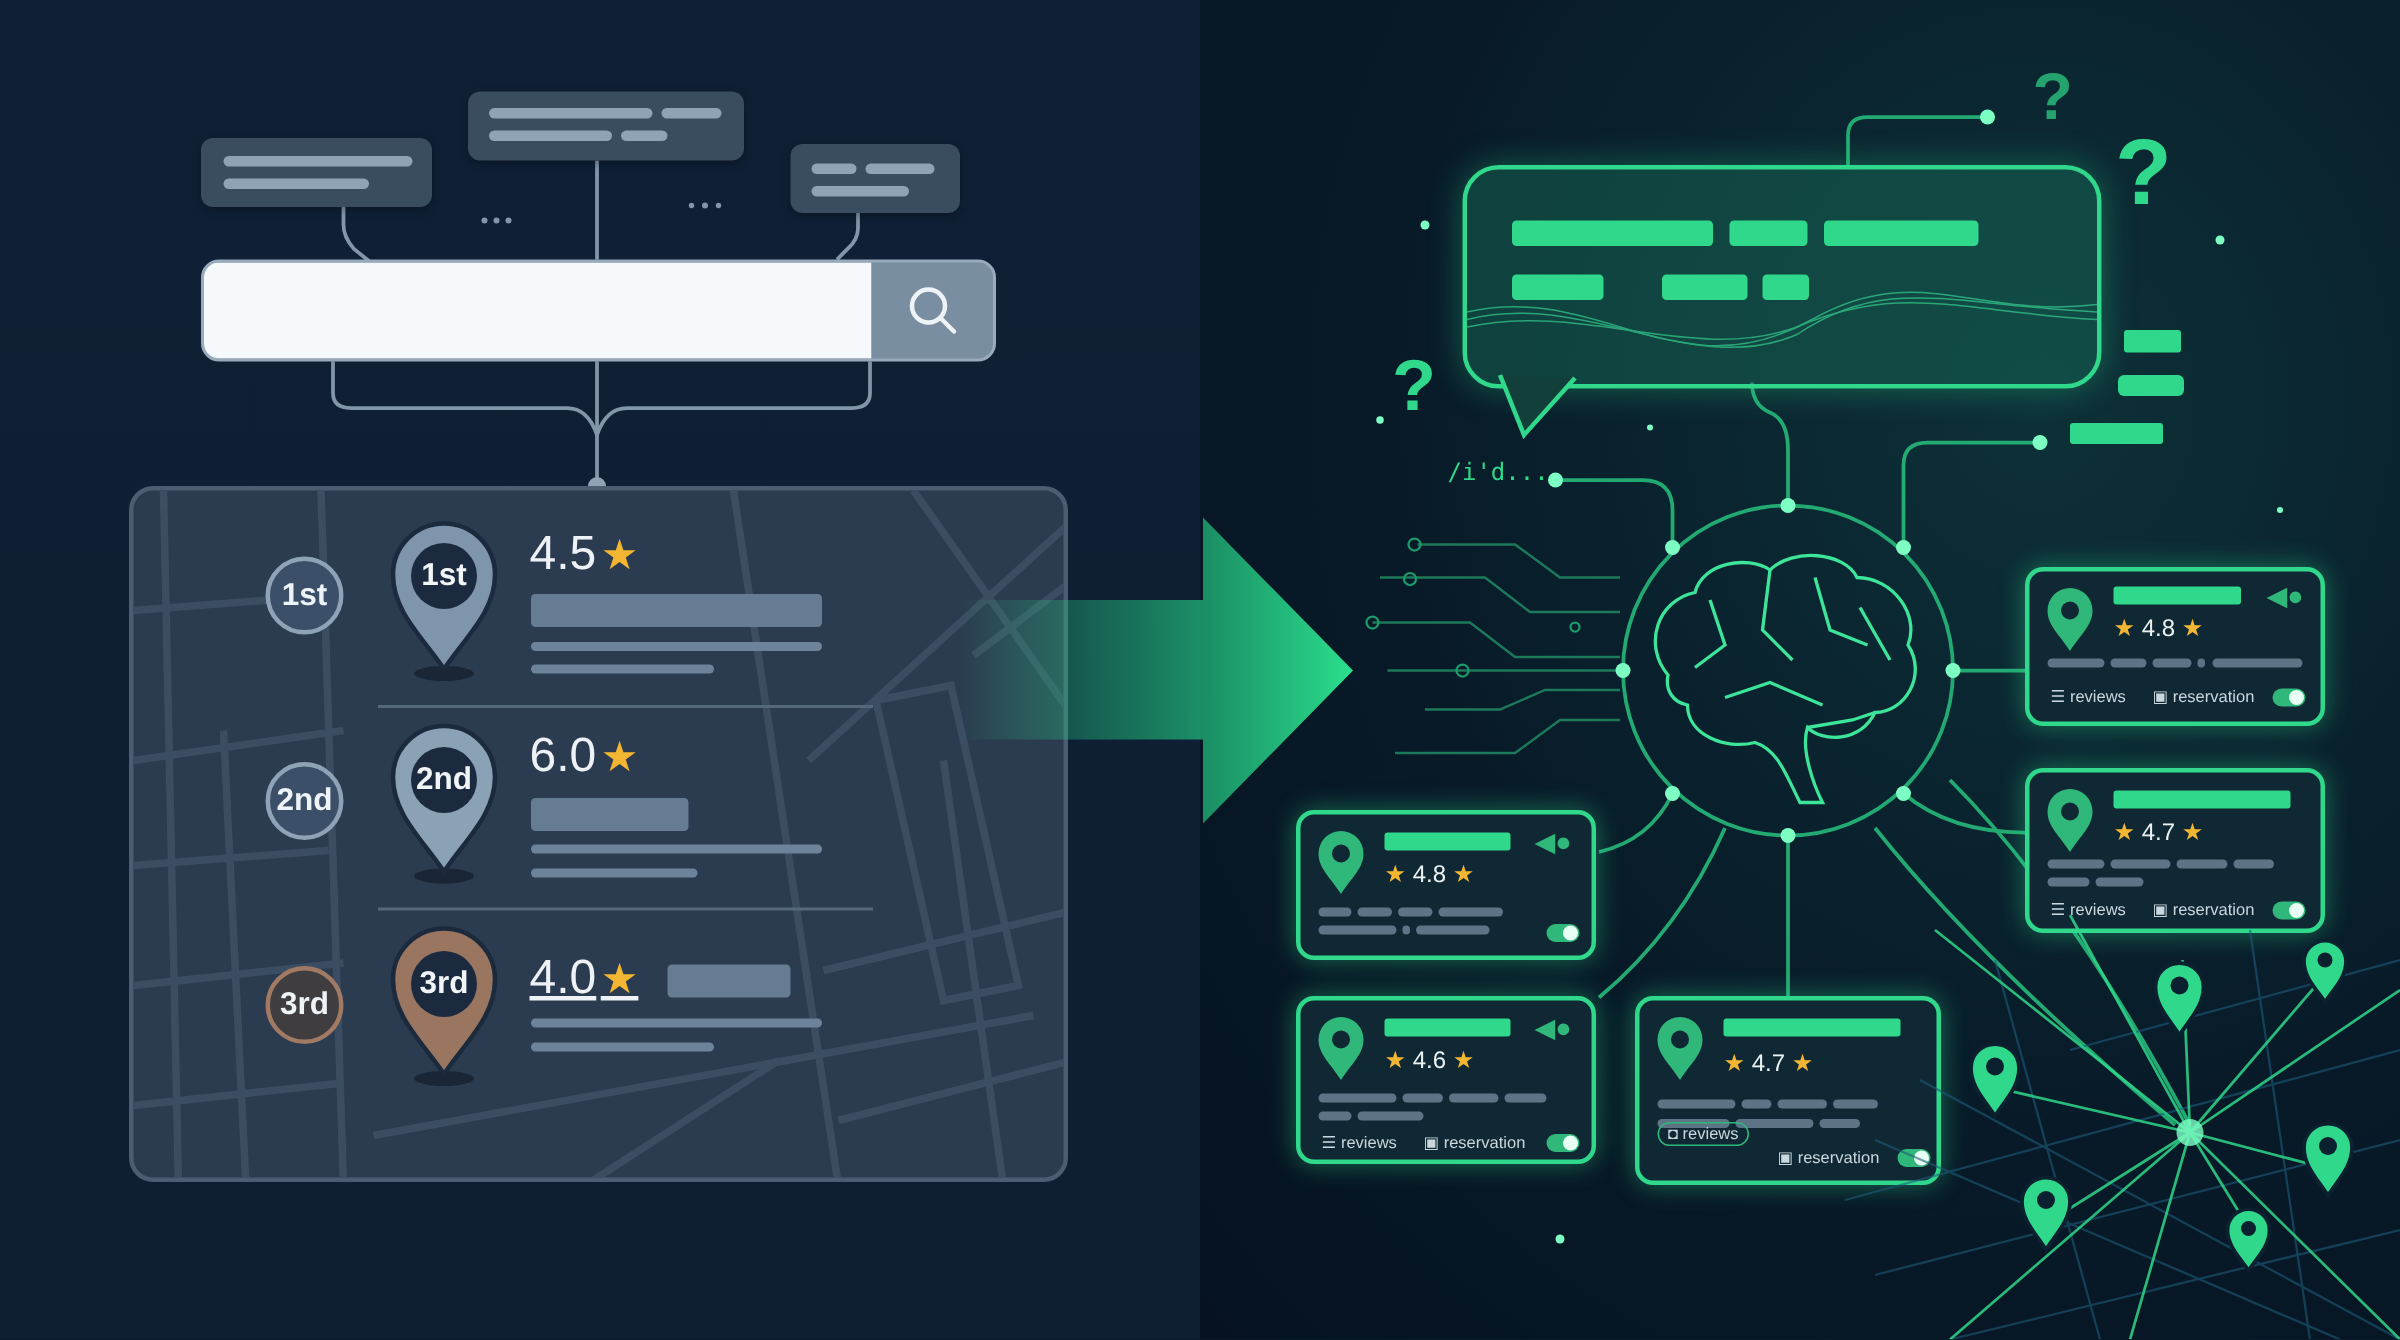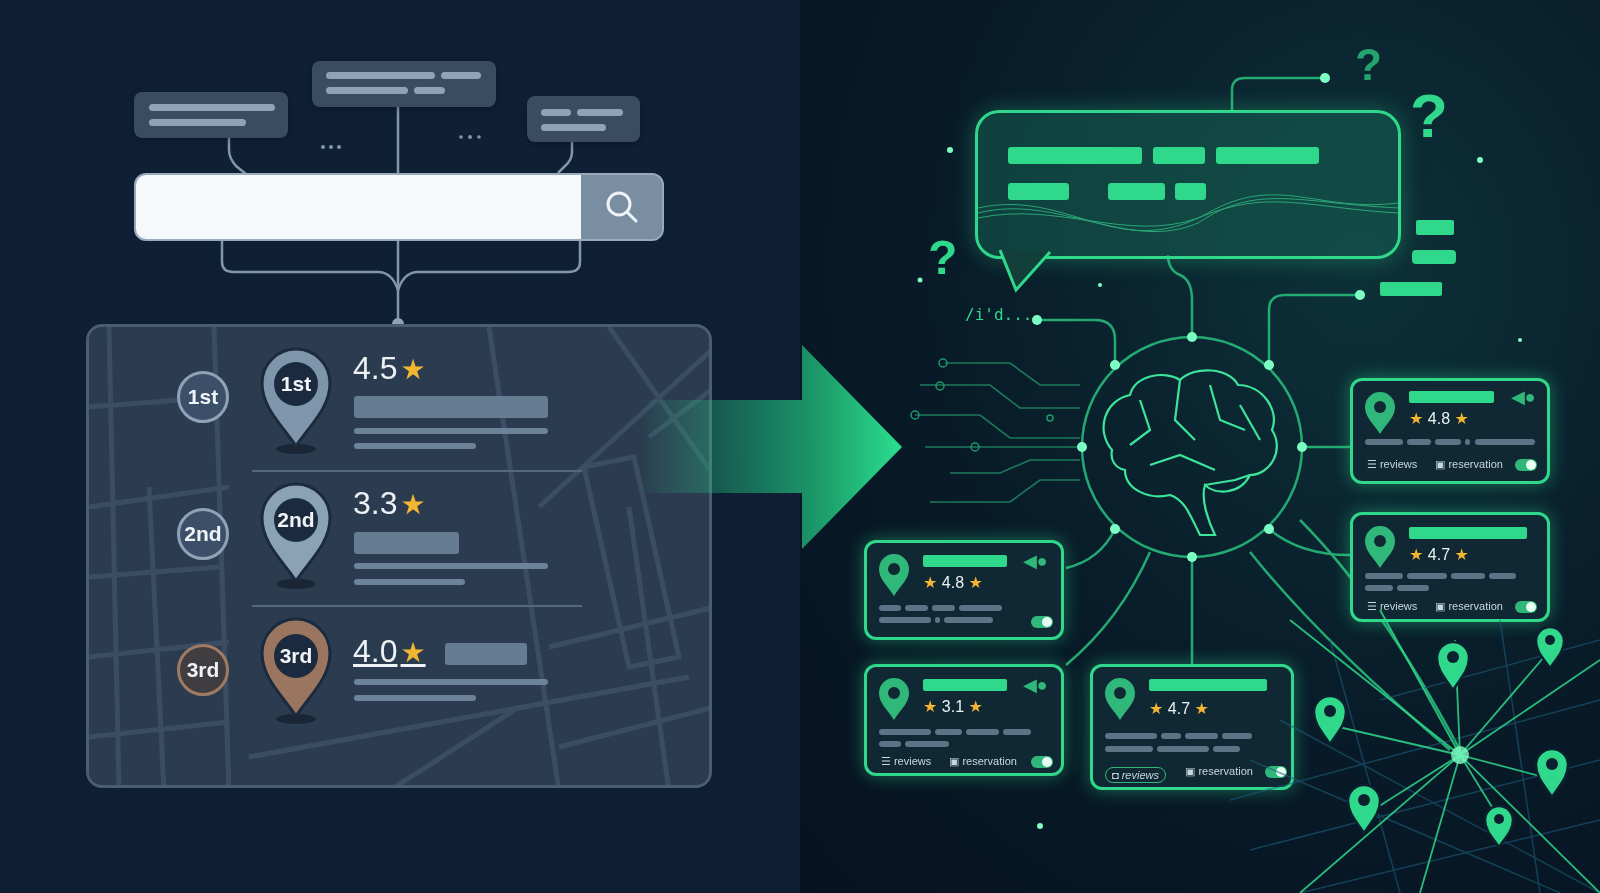--- a/index.html
+++ b/index.html
@@ -140,21 +140,21 @@
 <div class="pin-label" style="left:266px;top:372px;">1st</div>
 <div class="pin-label" style="left:266px;top:508px;">2nd</div>
 <div class="pin-label" style="left:266px;top:644px;">3rd</div>
 
 <div class="rating" style="left:353px;top:350px;"><span>4.5</span><span class="star">★</span></div>
 <div class="gbar" style="left:354px;top:396px;width:194px;height:22px;"></div>
 <div class="gline" style="left:354px;top:428px;width:194px;"></div>
 <div class="gline" style="left:354px;top:443px;width:122px;"></div>
 <div class="divider" style="left:252px;top:470px;width:330px;"></div>
 
-<div class="rating" style="left:353px;top:485px;"><span>3.3</span><span class="star">★</span></div>
+<div class="rating" style="left:353px;top:485px;"><span>6.0</span><span class="star">★</span></div>
 <div class="gbar" style="left:354px;top:532px;width:105px;height:22px;"></div>
 <div class="gline" style="left:354px;top:563px;width:194px;"></div>
 <div class="gline" style="left:354px;top:579px;width:111px;"></div>
 <div class="divider" style="left:252px;top:605px;width:330px;"></div>
 
 <div class="rating" style="left:353px;top:633px;text-decoration:underline;"><span>4.0</span><span class="star">★</span></div>
 <div class="gbar" style="left:445px;top:643px;width:82px;height:22px;"></div>
 <div class="gline" style="left:354px;top:679px;width:194px;"></div>
 <div class="gline" style="left:354px;top:695px;width:122px;"></div>
 
@@ -313,21 +313,21 @@
   <div class="toggle" style="left:164px;top:73px;"></div>
 </div>
 
 <div class="card" style="left:864px;top:664px;width:200px;height:112px;">
   <svg width="40" height="50" style="left:10px;top:8px;">
       <path d="M17 45 C10 34 2 28 2 18 A15 15 0 0 1 32 18 C32 28 24 34 17 45 Z" fill="#2fb87a"></path>
       <circle cx="17" cy="18" r="6" fill="#102834"></circle>
     </svg>
   <div class="title-bar" style="left:56px;top:12px;width:84px;"></div>
   <div class="abs" style="left:156px;top:7px;color:#2fb87a;font-size:18px;">◀●</div>
-  <div class="rate" style="left:56px;top:30px;"><span class="s">★</span> <span>3.1</span> <span class="s">★</span></div>
+  <div class="rate" style="left:56px;top:30px;"><span class="s">★</span> <span>4.6</span> <span class="s">★</span></div>
   <div class="sk" style="left:12px;top:62px;width:52px;"></div>
     <div class="sk" style="left:68px;top:62px;width:27px;"></div>
     <div class="sk" style="left:99px;top:62px;width:33px;"></div>
     <div class="sk" style="left:136px;top:62px;width:28px;"></div>
   <div class="sk" style="left:12px;top:74px;width:22px;"></div>
     <div class="sk" style="left:38px;top:74px;width:44px;"></div>
   <div class="lbl" style="left:14px;top:88px;">☰ <span>reviews</span></div>
   <div class="lbl" style="left:82px;top:88px;">▣ <span>reservation</span></div>
   <div class="toggle" style="left:164px;top:89px;"></div>
 </div>
@@ -339,21 +339,21 @@
     </svg>
   <div class="title-bar" style="left:56px;top:12px;width:118px;"></div>
   <div class="rate" style="left:56px;top:32px;"><span class="s">★</span> <span>4.7</span> <span class="s">★</span></div>
   <div class="sk" style="left:12px;top:66px;width:52px;"></div>
     <div class="sk" style="left:68px;top:66px;width:20px;"></div>
     <div class="sk" style="left:92px;top:66px;width:33px;"></div>
     <div class="sk" style="left:129px;top:66px;width:30px;"></div>
   <div class="sk" style="left:12px;top:79px;width:48px;"></div>
     <div class="sk" style="left:64px;top:79px;width:52px;"></div>
     <div class="sk" style="left:120px;top:79px;width:27px;"></div>
-  <div class="lbl" style="left:12px;top:100px;border:1.5px solid #2fb87a;border-radius:10px;padding:1px 6px;font-style:italic;">◘ <span>reviews</span></div>
+  <div class="lbl" style="left:12px;top:81px;border:1.5px solid #2fb87a;border-radius:10px;padding:1px 6px;">◘ <span>reviews</span></div>
   <div class="lbl" style="left:92px;top:98px;">▣ <span>reservation</span></div>
   <div class="toggle" style="left:172px;top:99px;"></div>
 </div>
 
 <svg width="1600" height="893" style="pointer-events:none;">
   <g stroke="#1d5b7a" stroke-width="1.5" fill="none" opacity="0.6">
     <path d="M1230 800 L1600 700"></path>
       <path d="M1250 850 L1600 760"></path>
       <path d="M1300 893 L1600 820"></path>
     <path d="M1330 640 L1400 893"></path>

